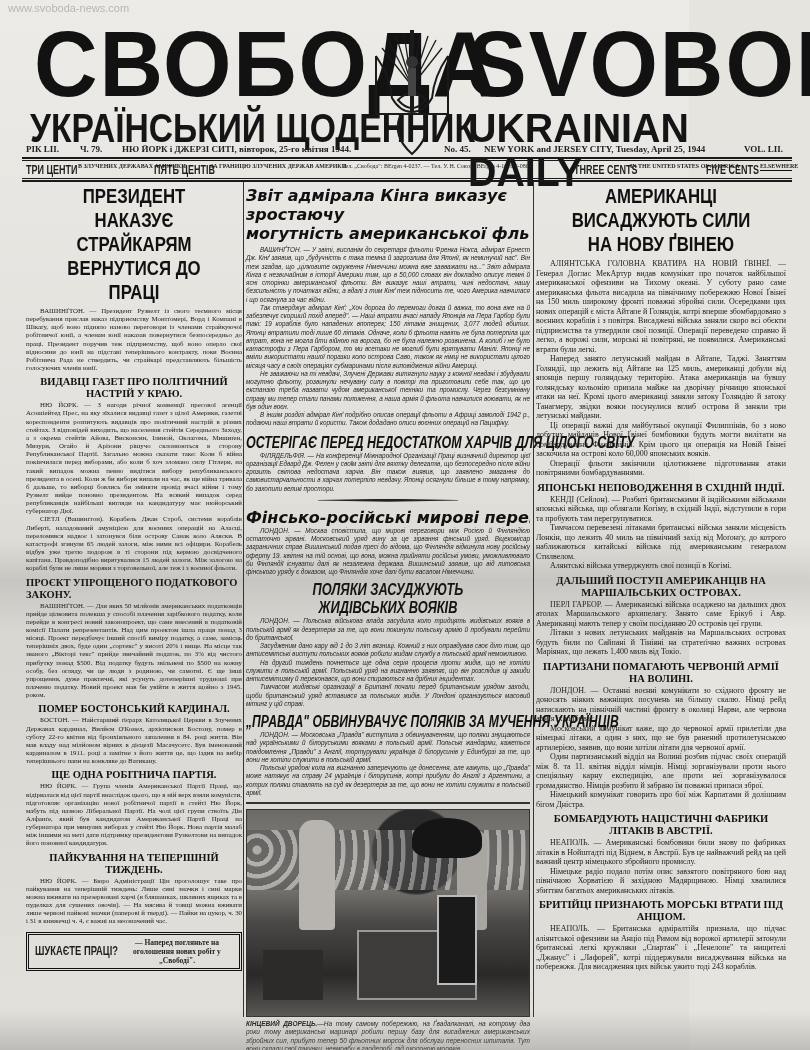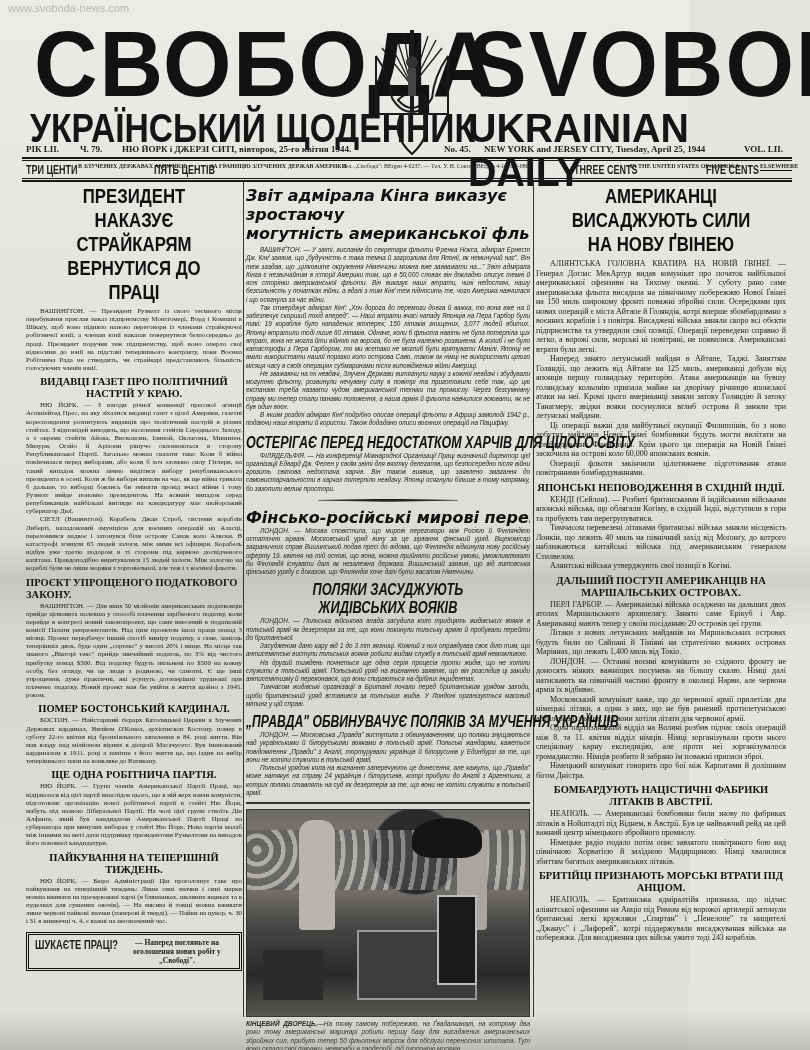--- a/index.html
+++ b/index.html
@@ -100,21 +100,21 @@
       background: repeating-radial-gradient(circle at 10px 20px, #d6d4d0 0 4px, #555 5px 12px); opacity:0.55; }
     .photo .person { position:absolute; left:52px; top:10px; width:36px; height:110px; background:#b8b5b0; border-radius: 14px 14px 4px 4px; }
     .photo .person2 { position:absolute; left:210px; top:20px; width:30px; height:100px; background:#a9a6a1; border-radius: 12px 12px 4px 4px; }
     .photo .hat { position:absolute; left:165px; top:8px; width:70px; height:40px; background:#151515; border-radius: 50% 50% 30% 30%; }
     .caption {
       font-size: 7.6px; line-height: 9.6px; text-align: justify; margin-top: 3px;
       font-family: "Liberation Sans", sans-serif; color: #222;
     }
     .caption b { font-weight: 900; }
     .ad-box {
-      margin-top: 6px; border: 3px double #111; padding: 3px 6px; display: flex; gap: 6px;
+      margin-top: 6px; border: 3px double #111; padding: 3px 6px; display: flex; align-items: center; gap: 6px;
     }
     .ad-title {
       font-family: "Liberation Sans", sans-serif; font-weight: 900; font-size: 12px;
       transform: scaleX(0.78); transform-origin: left; white-space: nowrap; width: 80px;
     }
     .ad-text { font-size: 7.5px; font-weight: bold; line-height: 9px; text-align: center; flex: 1; }
     .fold-shadow {
       position: absolute; left: 0; top: 540px; width: 810px; height: 90px;
       background: linear-gradient(180deg, rgba(0,0,0,0) 0%, rgba(60,58,55,0.12) 45%, rgba(0,0,0,0) 100%);
       pointer-events: none;
@@ -272,21 +272,22 @@
 
     <div class="h-small">ЯПОНСЬКІ НЕПОВОДЖЕННЯ В СХІДНІЙ ІНДІЇ.</div>
     <p class="body-text" style="font-size: 7.99653px; line-height: 9.49594px;">КЕНДІ (Сейлон). — Розбиті британськими й індійськими військами японські війська, що облягали Когіму, в східній Індії, відступили в гори та пробують там перегрупуватися.</p>
     <p class="body-text" style="font-size: 7.99653px; line-height: 9.49594px;">Тимчасом перевезені літаками британські війська заняли місцевість Лонкін, що лежить 40 миль на північний захід від Моґонґу, до котрого наближаються китайські війська під американським генералом Стилвелом.</p>
     <p class="body-text" style="font-size: 7.99653px; line-height: 9.49594px;">Алянтські війська утверджують свої позиції в Когімі.</p>
 
     <div class="h-small">ДАЛЬШИЙ ПОСТУП АМЕРИКАНЦІВ НА МАРШАЛЬСЬКИХ ОСТРОВАХ.</div>
     <p class="body-text" style="font-size: 7.99653px; line-height: 9.49594px;">ПЕРЛ ГАРБОР. — Американські війська осаджено на дальших двох атолах Маршальського архипелагу. Занято саме Ерікуб і Авр. Американці мають тепер у своїм посіданню 20 островів цеї групи.</p>
     <p class="body-text" style="font-size: 7.99653px; line-height: 9.49594px;">Літаки з нових летунських майданів на Маршальських островах будуть били по Сайпані й Тініяні на стратеґічно важних островах Маріянах, що лежать 1,400 миль від Токіо.</p>
 
-    <p class="body-text" style="font-size: 7.99653px; line-height: 9.49594px;">ЛОНДОН. — Останні воєнні комунікати зо східного фронту не доносять ніяких важніщих посунень на більшу скалю. Німці далі натискають на північній частині фронту в околиці Нарви, але червона армія їх відбиває.</p>
+    <div class="h-small">ПАРТИЗАНИ ПОМАГАЮТЬ ЧЕРВОНІЙ АРМІЇ НА ВОЛИНІ.</div>
+    <p class="body-text" style="font-size: 7.99653px; line-height: 9.49594px;">ЛОНДОН. — Останні воєнні комунікати зо східного фронту не доносять ніяких важніщих посунень на більшу скалю. Німці рейд натискають на північній частині фронту в околиці Нарви, але червона армія їх відбиває.</p>
     <p class="body-text" style="font-size: 7.99653px; line-height: 9.49594px;">Московський комунікат каже, що до червоної армії прилетіли два німецькі літаки, а один з них, що не був ранений протилетунською артилерією, заявив, що вони хотіли літати для червоної армії.</p>
     <p class="body-text" style="font-size: 7.99653px; line-height: 9.49594px;">Один партизанський відділ на Волині розбив підчас своїх операцій між 8. та 11. квітня відділ німців. Німці зорганізували проти нього спеціяльну карну експедицію, але проти неї зорганізувалося громадянство. Німців розбито й забрано їм поважні припаси зброї.</p>
     <p class="body-text" style="font-size: 7.99653px; line-height: 9.49594px;">Німецький комунікат говорить про бої між Карпатами й долішним бігом Дністра.</p>
 
     <div class="h-small">БОМБАРДУЮТЬ НАЦІСТИЧНІ ФАБРИКИ ЛІТАКІВ В АВСТРІЇ.</div>
     <p class="body-text" style="font-size: 7.99653px; line-height: 9.49594px;">НЕАПОЛЬ. — Американські бомбовики били знову по фабриках літаків в Нойштадті під Віднем, в Австрії. Був це найважчий рейд на цей важний центр німецького збройного промислу.</p>
     <p class="body-text" style="font-size: 7.99653px; line-height: 9.49594px;">Німецьке радіо подало потім опис завзятого повітряного бою над північною Хорватією й західною Мадярщиною. Німці хвалилися збиттям багатьох американських літаків.</p>
 
     <div class="h-small">БРИТІЙЦІ ПРИЗНАЮТЬ МОРСЬКІ ВТРАТИ ПІД АНЦІОМ.</div>
     <p class="body-text" style="font-size: 7.99653px; line-height: 9.49594px;">НЕАПОЛЬ. — Британська адміралтійя признала, що підчас аліянтської офензиви на Анціо під Римом від ворожої артилерії затонули британські легкі кружляки „Спартан" і „Пенелопе" та нищителі „Джанус" і „Лафорей", котрі піддержували висаджування війська на побережжя. Для висадження цих військ ужито тоді 243 кораблів.</p>

